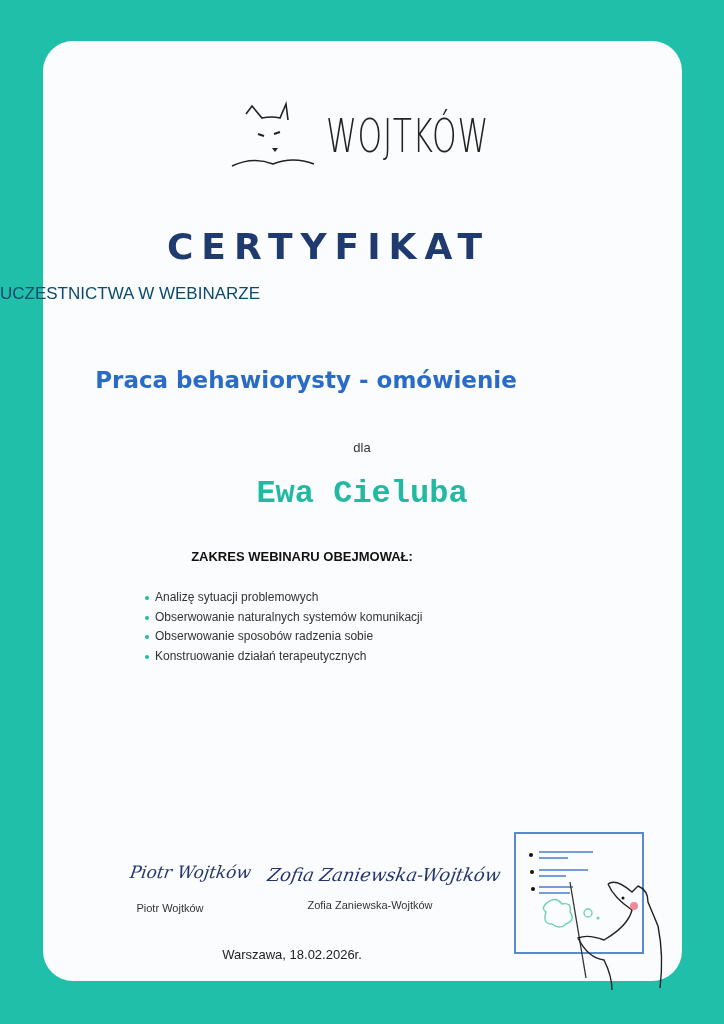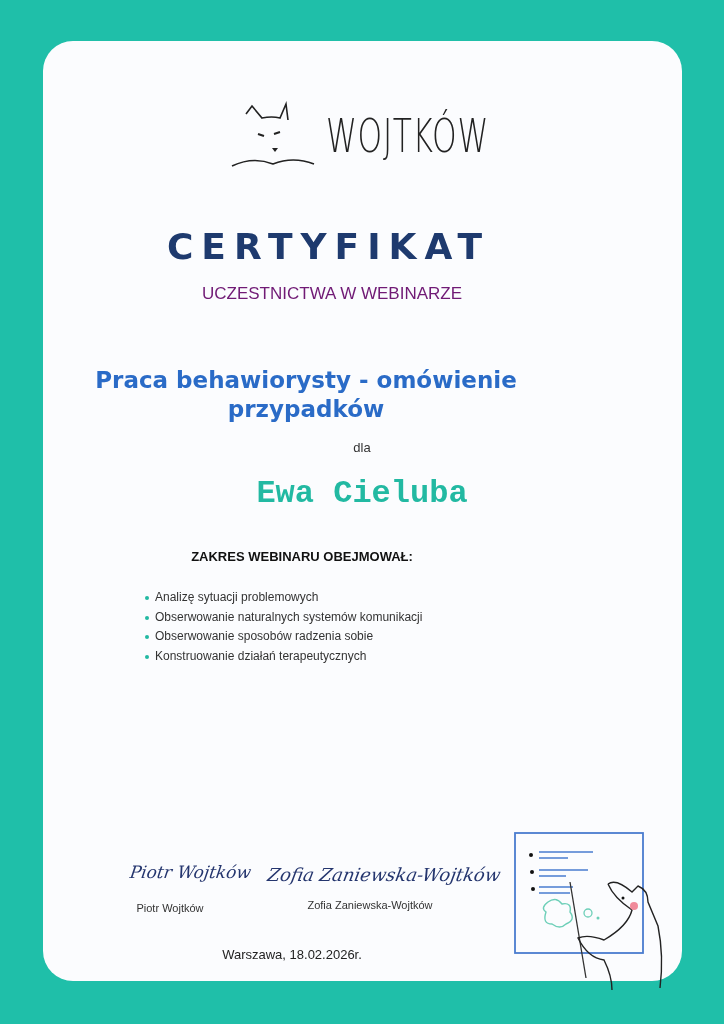--- a/index.html
+++ b/index.html
@@ -20,22 +20,22 @@
     font-size:46px; letter-spacing:1px; color:#222;
     transform:scaleX(0.68); transform-origin:left top; font-weight:300;
     line-height:56px;
   }
   .title {
     left:0; width:657px; top:225px; text-align:center;
     font-family:"DejaVu Sans", sans-serif; font-weight:bold;
     font-size:36px; letter-spacing:8px; color:#1e3a6e; line-height:44px;
   }
   .subtitle {
-    left:0; width:664px; top:284px; text-align:center;
-    font-size:17px; color:#701a75; line-height:20px;
+    left:0; width:664px; top:284px; 
+    font-size:17px; color:#0c4a6e; line-height:20px;
   }
   .webinar {
     left:0; width:612px; top:366px; text-align:center;
     font-family:"DejaVu Sans", sans-serif; font-weight:bold;
     font-size:23px; color:#2a6bc7; line-height:29px;
   }
   .dla { left:0; width:724px; top:440px; text-align:center; font-size:13px; color:#333; }
   .name {
     left:0; width:724px; top:474px; text-align:center;
     font-family:Liberation Mono, monospace; font-weight:bold;
@@ -71,21 +71,20 @@
   <path d="M44 50 l6 0 l-3 4 z" fill="#222"></path>
   <path d="M4 68 Q25 58 45 66 Q65 58 86 66" fill="none" stroke="#222" stroke-width="1.6"></path>
 </svg>
 <div class="abs logo-text">WOJTKÓW</div>
 
 <div class="abs title">CERTYFIKAT</div>
 <div class="abs subtitle">UCZESTNICTWA W WEBINARZE</div>
 
 <div class="abs webinar">
   <div>Praca behawiorysty - omówienie</div>
-  <div>przypadków</div>
 </div>
 <div class="abs dla">dla</div>
 <div class="abs name">Ewa Cieluba</div>
 
 <div class="abs scope-head">ZAKRES WEBINARU OBEJMOWAŁ:</div>
 <ul class="abs scope-list">
   <li>Analizę sytuacji problemowych</li>
   <li>Obserwowanie naturalnych systemów komunikacji</li>
   <li>Obserwowanie sposobów radzenia sobie</li>
   <li>Konstruowanie działań terapeutycznych</li>

